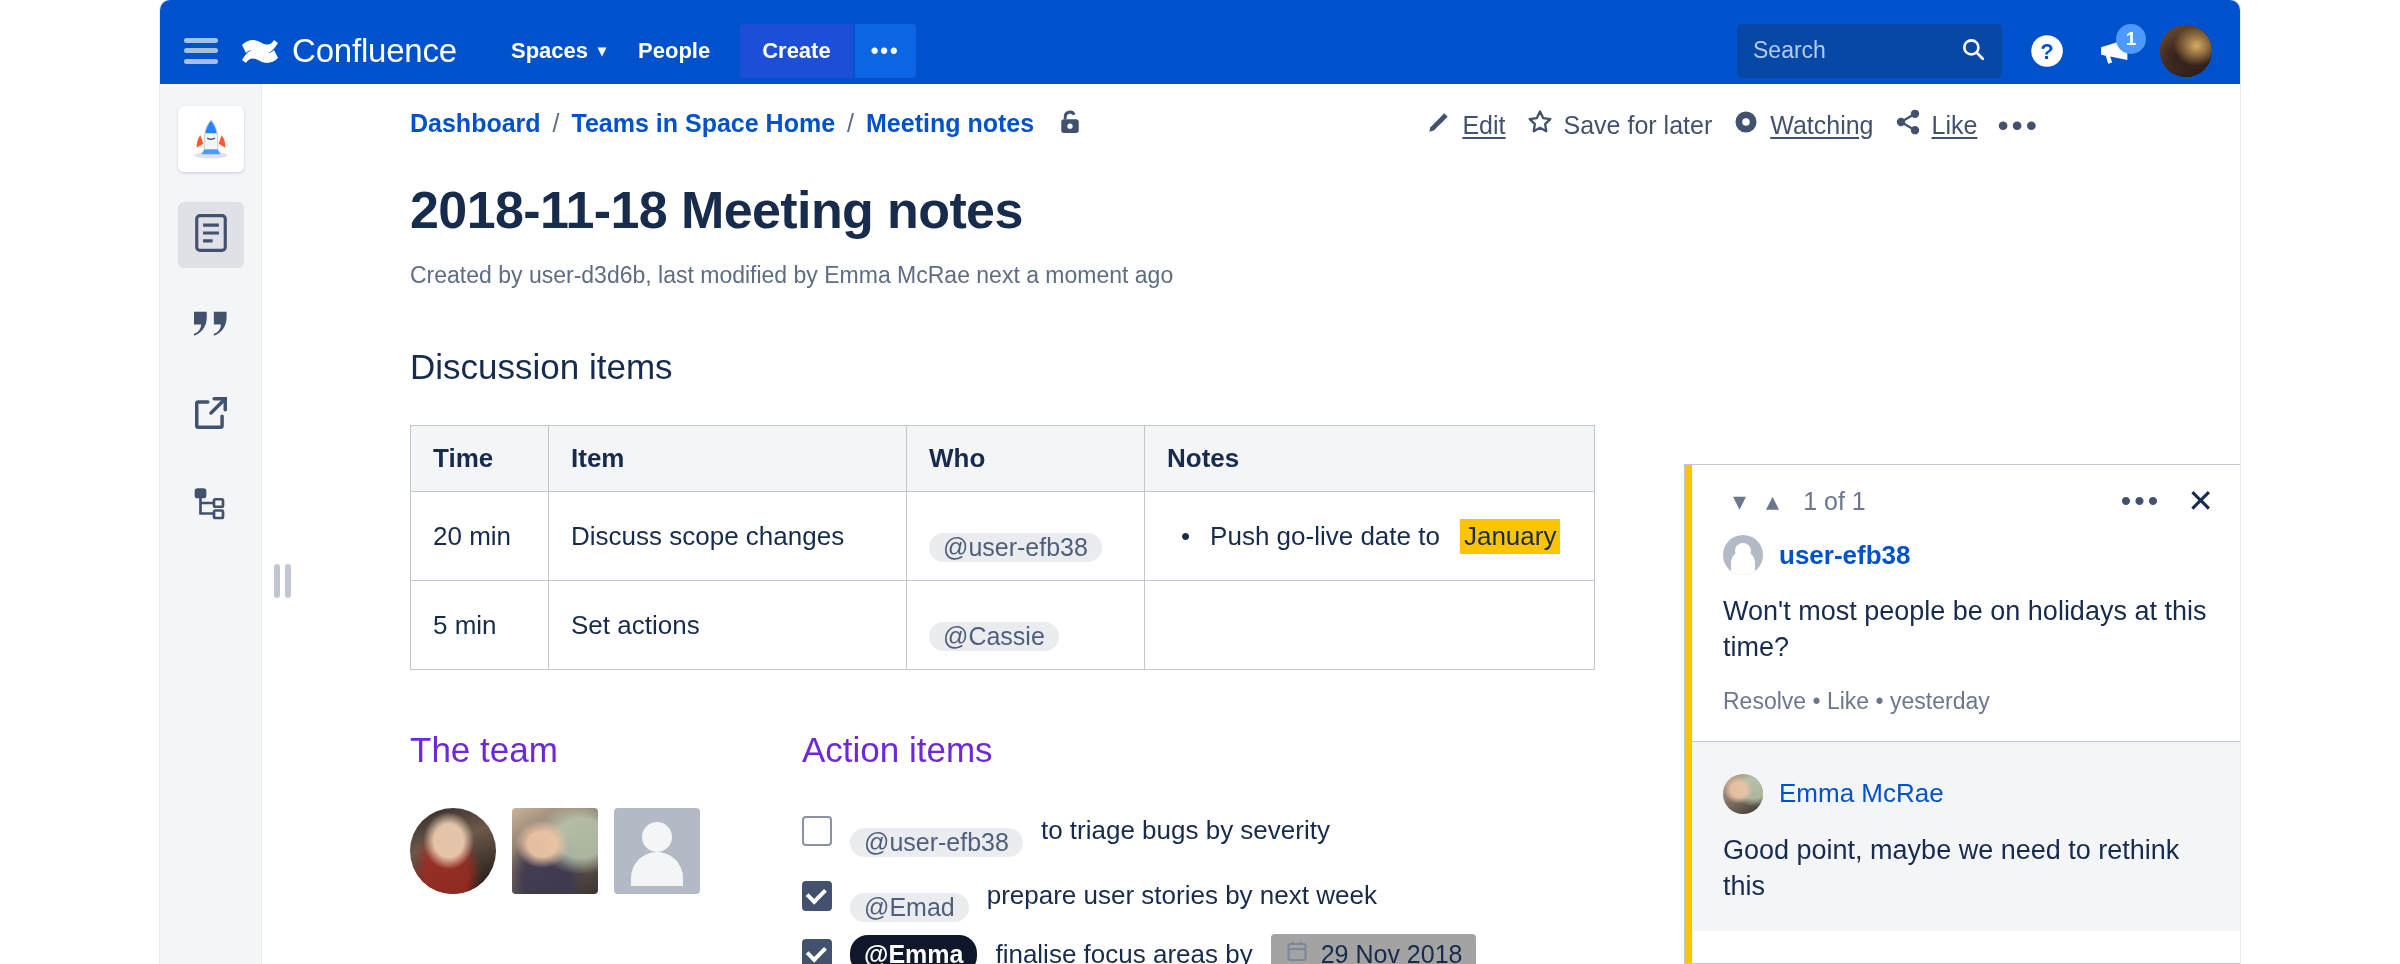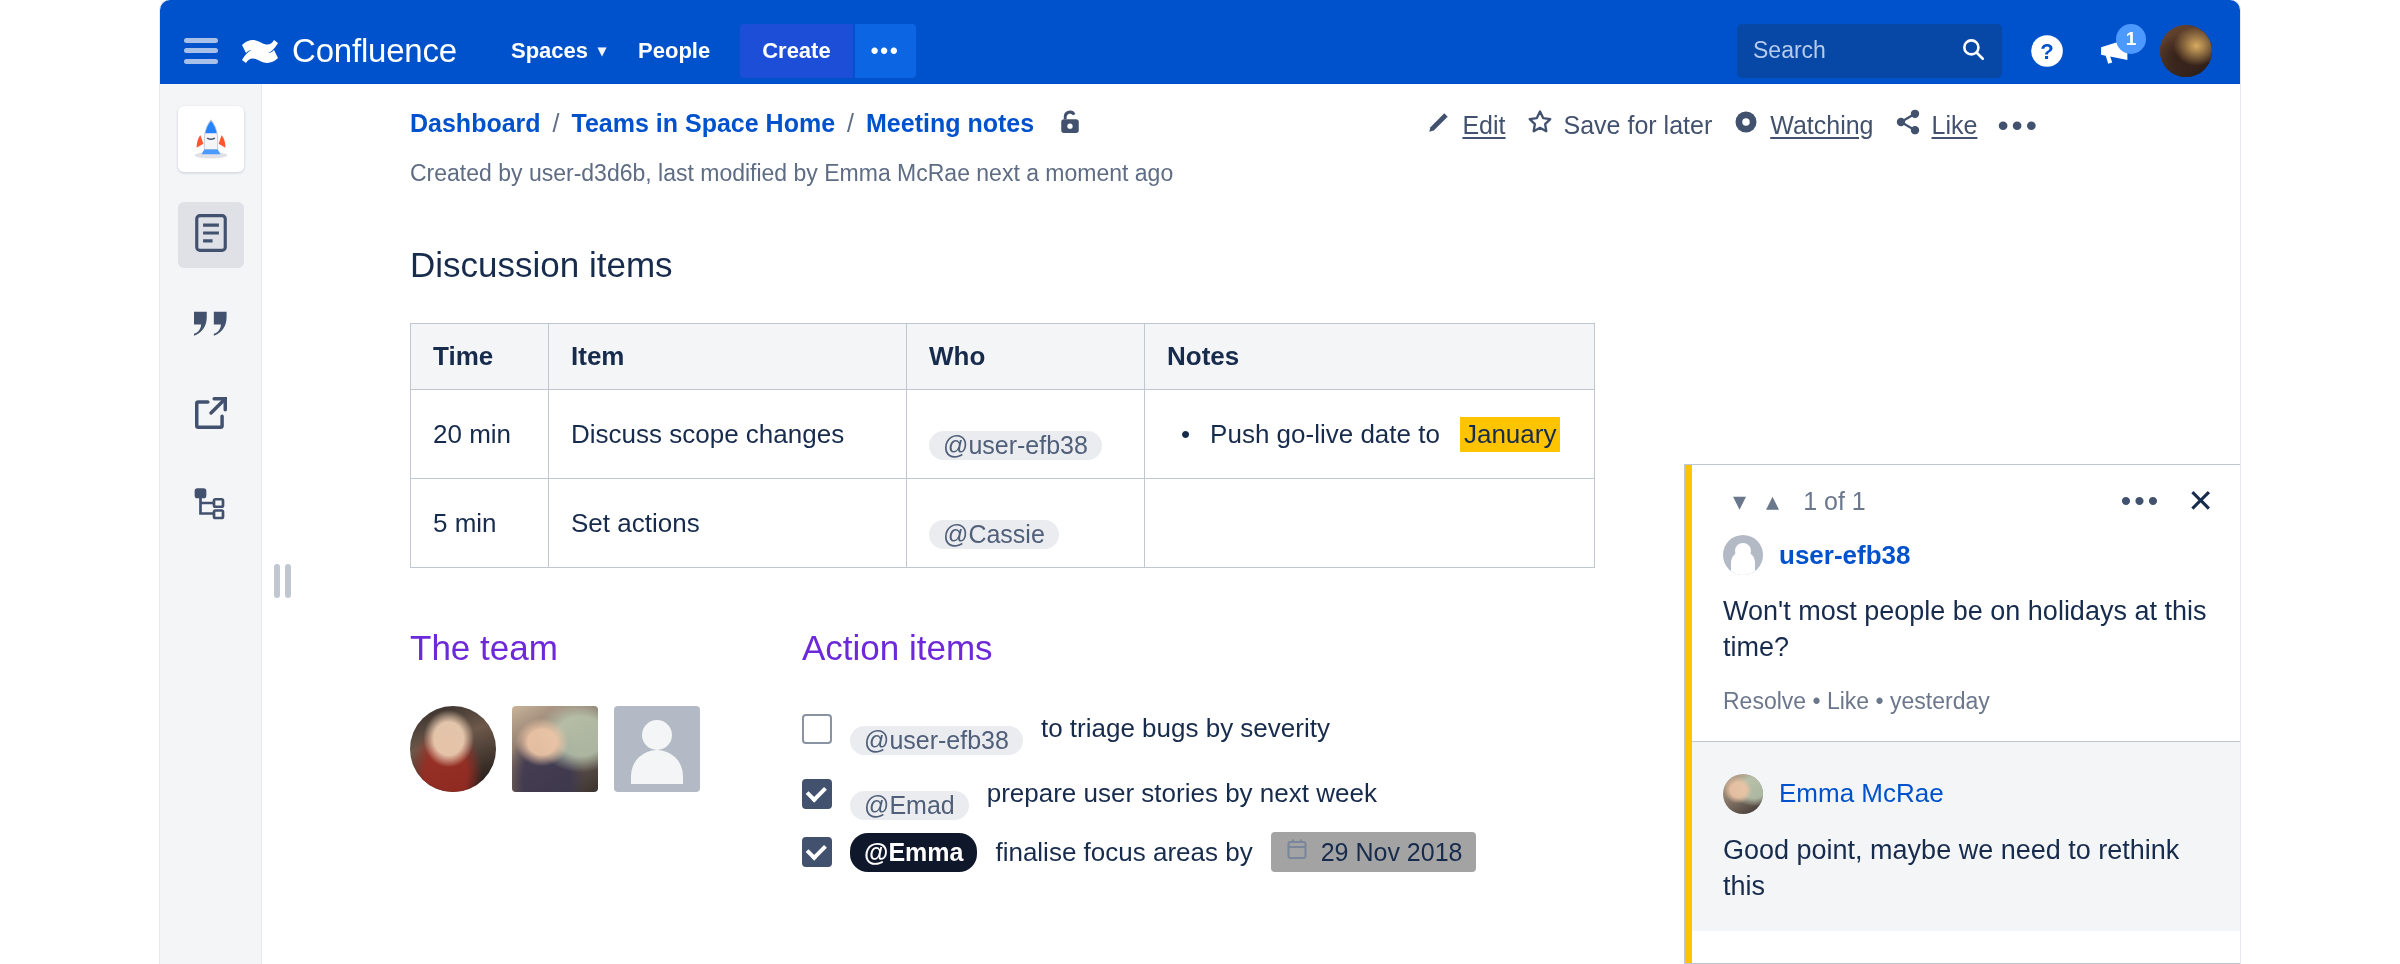--- a/index.html
+++ b/index.html
@@ -391,20 +391,21 @@
         <span class="crumb">Meeting notes</span>
         <span class="lock-icon">
           <svg width="28" height="30" viewBox="0 0 22 24" fill="#42526E">
             <path d="M6 9V7a5 5 0 0 1 9.4-2.3l-2 1.1A2.8 2.8 0 0 0 8.3 7v2z"></path>
             <rect x="4" y="9" width="14" height="11" rx="2.2"></rect>
             <circle cx="11" cy="14.5" r="2.1" fill="#ffffff"></circle>
           </svg>
         </span>
       </div>
 
+      <h1 class="page-title">2018-11-18 Meeting notes</h1>
       <div class="page-meta">Created by user-d3d6b, last modified by Emma McRae next a moment ago</div>
 
       <h2 class="sect">Discussion items</h2>
 
       <table class="disc">
         <thead>
           <tr>
             <th class="col-time">Time</th>
             <th class="col-item">Item</th>
             <th class="col-who">Who</th>

